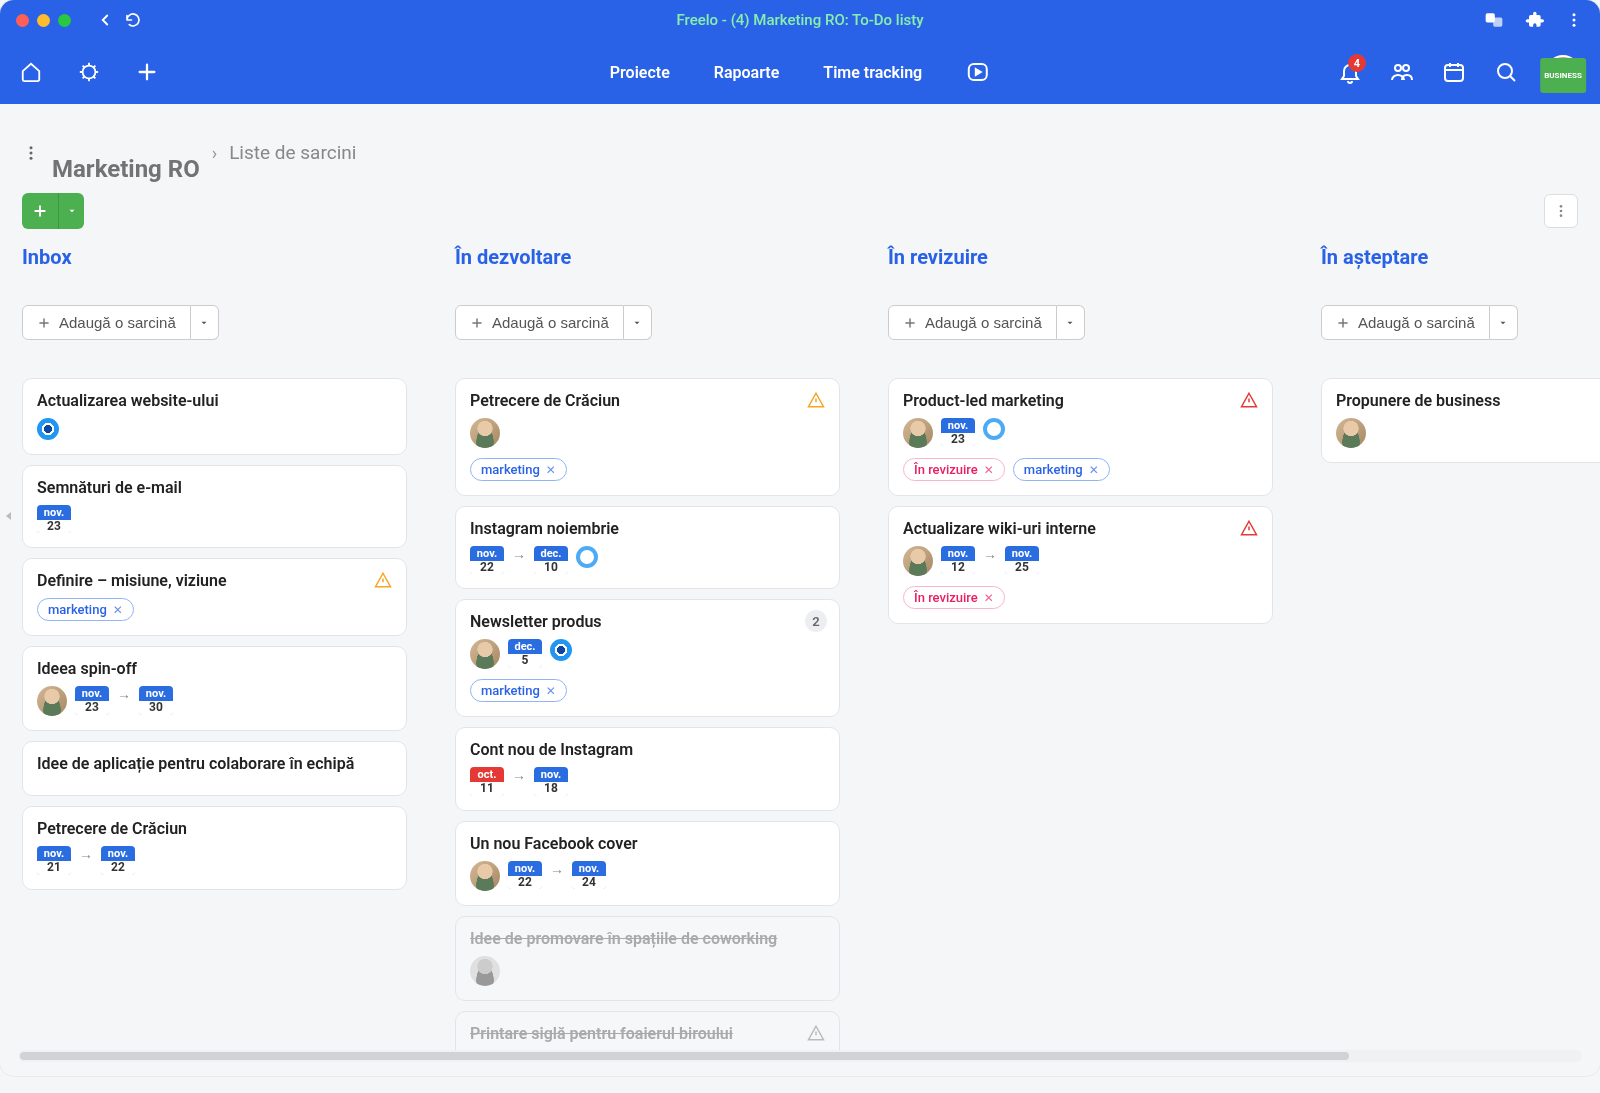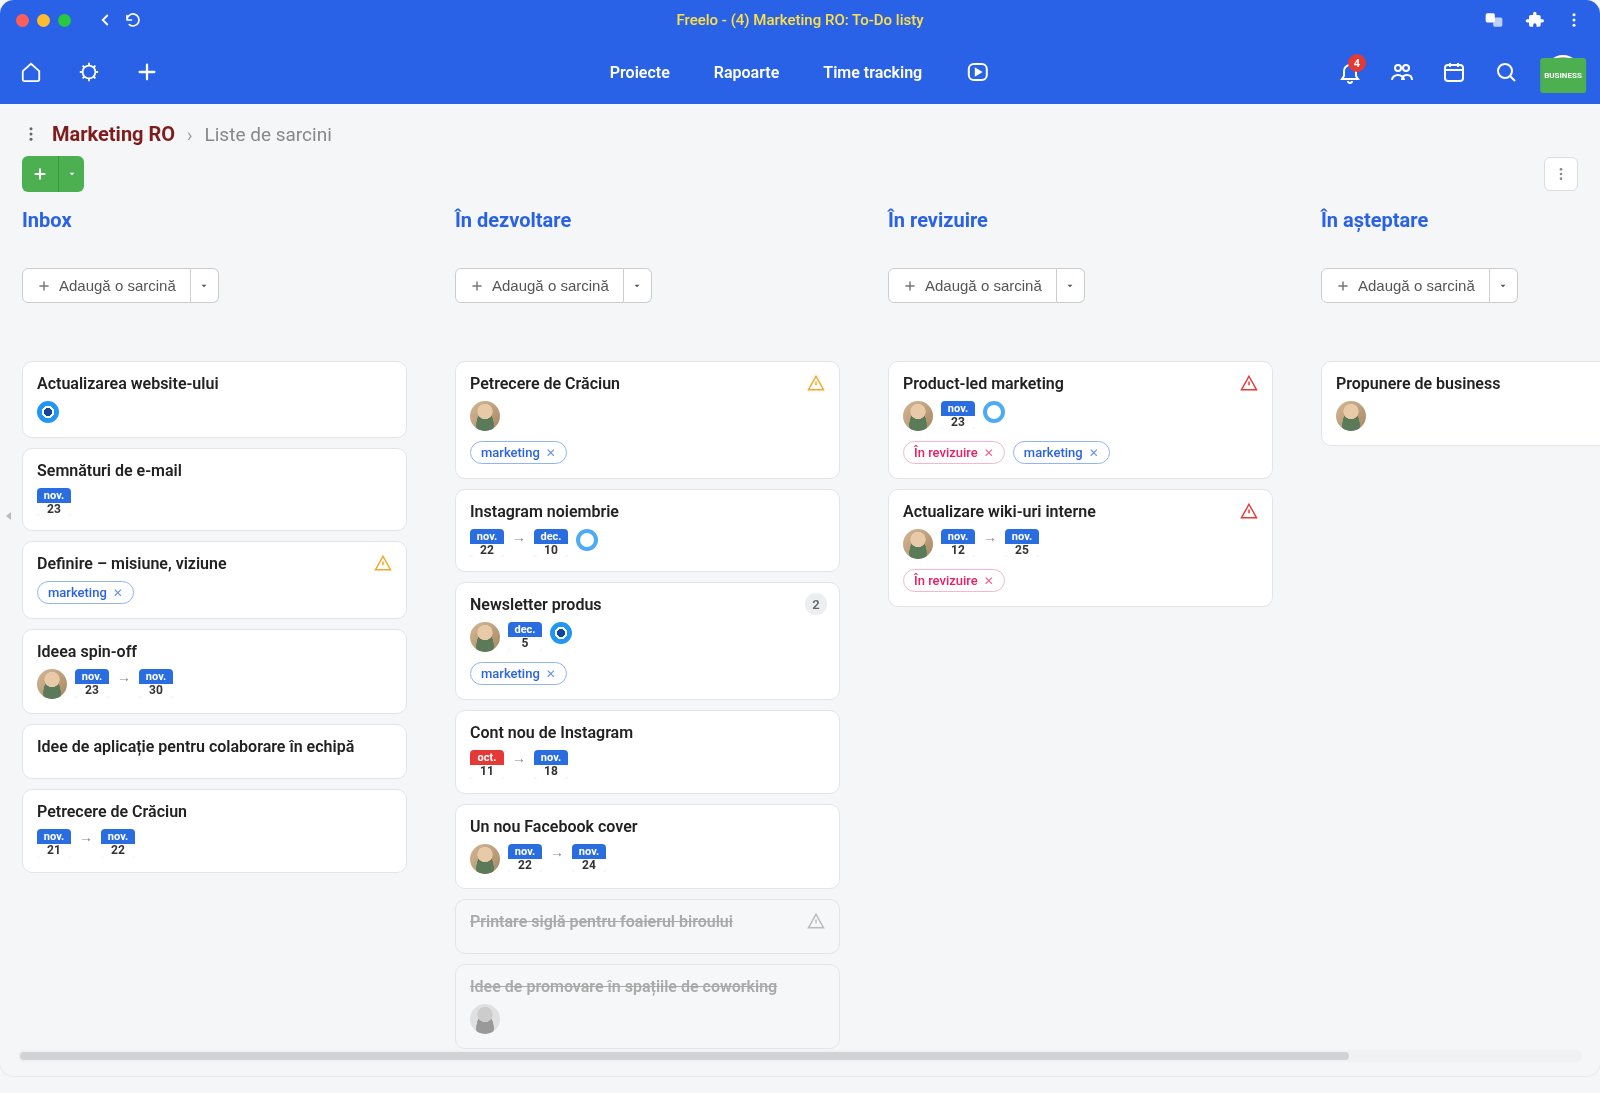--- a/index.html
+++ b/index.html
@@ -36,21 +36,21 @@
 .tl { width: 13px; height: 13px; border-radius: 50%; }
 .tl.red { background: #ff5f57; }
 .tl.yellow { background: #febc2e; }
 .tl.green { background: #28c840; }
 .nav-arrows { display: flex; gap: 8px; margin-left: 24px; align-items: center; }
 .nav-arrows svg, .titlebar-right svg { cursor: pointer; }
 .window-title {
   position: absolute;
   left: 50%;
   transform: translateX(-50%);
-  color: #fde047;
+  color: #86efac;
   font-size: 15px;
   font-weight: 500;
 }
 .titlebar-right { margin-left: auto; display: flex; gap: 20px; align-items: center; }
 .tb-icon { width: 20px; height: 20px; color: #fff; display: flex; align-items: center; justify-content: center; }
 
 .appbar {
   height: 64px;
   background: #2962e6;
   display: flex;
@@ -116,21 +116,21 @@
   white-space: nowrap;
 }
 
 .breadcrumb-bar {
   display: flex;
   align-items: center;
   padding: 18px 22px 8px;
   gap: 12px;
 }
 .dots-icon { cursor: pointer; color: #666; }
-.bc-project { font-size: 20px; font-weight: 700; color: #7f1d1d; }
+.bc-project { font-size: 24px; font-weight: 700; color: #737373; margin-top: 33px; }
 .bc-sep { color: #999; font-size: 18px; }
 .bc-current { font-size: 19px; color: #888; }
 
 .toolbar-row { padding: 2px 22px 16px; display: flex; align-items: center; }
 .add-btn-group { display: flex; }
 .add-btn-main {
   background: #4caf50; color: #fff;
   border: none; width: 36px; height: 36px;
   border-radius: 6px 0 0 6px;
   cursor: pointer;
@@ -186,21 +186,21 @@
   font-size: 15px; color: #555;
   cursor: pointer;
 }
 .add-task-dd {
   background: #fff; border: 1px solid #ccc; border-left: none;
   border-radius: 0 6px 6px 0;
   width: 28px;
   display: flex; align-items: center; justify-content: center;
   cursor: pointer; color: #555;
 }
-.cards { display: flex; flex-direction: column; gap: 10px; margin-top: 20px; }
+.cards { display: flex; flex-direction: column; gap: 10px; }
 .card {
   background: #fff;
   border: 1px solid #e2e4e8;
   border-radius: 10px;
   padding: 12px 14px 14px;
   cursor: pointer;
   position: relative;
 }
 .card.done { background: #f6f7f8; }
 .card-title {
@@ -618,33 +618,33 @@
                 <span class="day">22</span>
               </span>
               <span class="date-arrow">→</span>
               <span class="date-pill">
                 <span>nov.</span>
                 <span class="day">24</span>
               </span>
             </div>
           </div>
           <div class="card done">
+            <div class="card-title">Idee de promovare în spațiile de coworking</div>
+            <div class="card-row">
+              <span class="mini-avatar grey"></span>
+            </div>
+          </div>
+          <div class="card done">
             <span class="warn-icon">
               <svg width="18" height="18" viewBox="0 0 24 24" fill="none" stroke="#bbb" stroke-width="2">
                 <path d="M12 3l10 18H2L12 3z"></path>
                 <path d="M12 10v5M12 18h.01"></path>
               </svg>
             </span>
             <div class="card-title">Printare siglă pentru foaierul biroului</div>
-          </div>
-          <div class="card done">
-            <div class="card-title">Idee de promovare în spațiile de coworking</div>
-            <div class="card-row">
-              <span class="mini-avatar grey"></span>
-            </div>
           </div>
         </div>
         <div class="completed-link">+8 sarcină finalizată</div>
       </div>
       <div class="col">
         <div class="col-title">În revizuire</div>
         <div class="add-task-group">
     <button class="add-task-btn">
       <svg width="14" height="14" viewBox="0 0 24 24" fill="none" stroke="#777" stroke-width="2.5" stroke-linecap="round">
               <path d="M12 5v14M5 12h14"></path>

